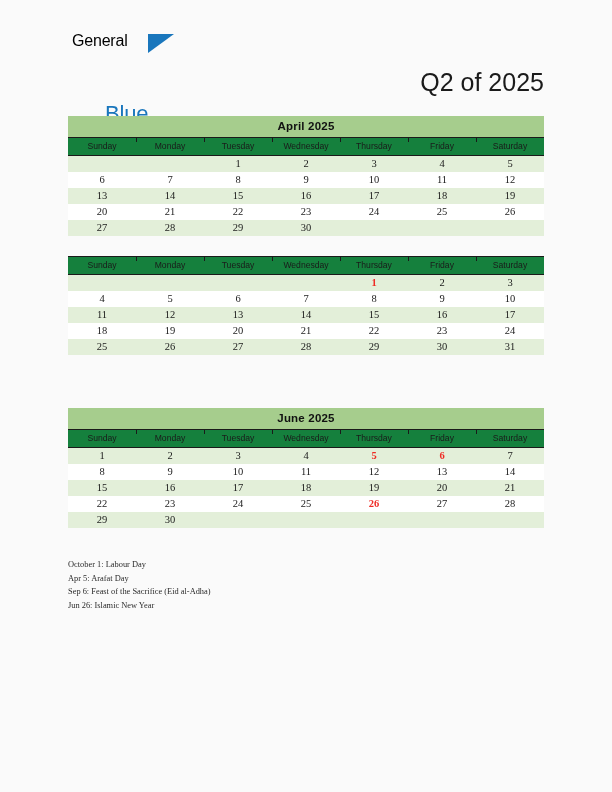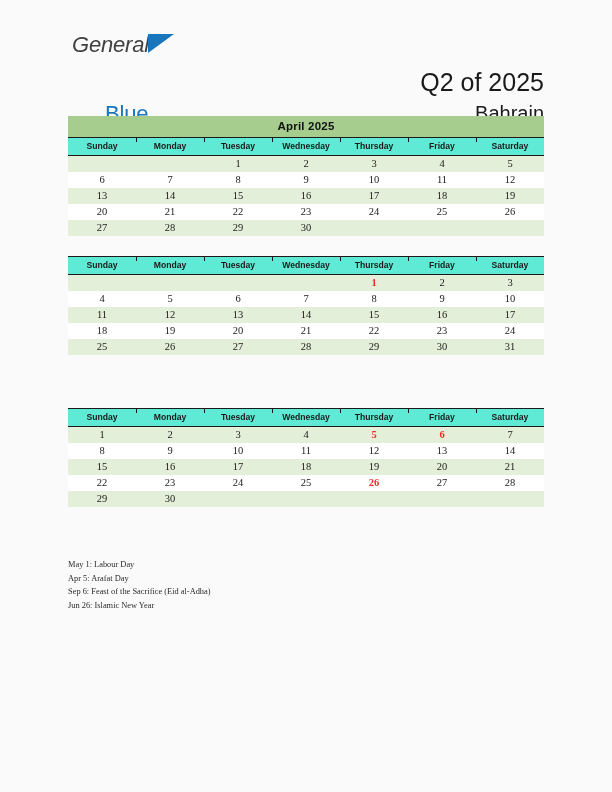--- a/index.html
+++ b/index.html
@@ -29,24 +29,23 @@
     left: 4px;
     top: 2px;
     width: 180px;
     height: 58px;
   }
   .logo-general {
     position: absolute;
     left: 0;
     top: 0;
     font-family: "Liberation Sans", sans-serif;
-    font-size: 22px;
+    font-size: 16px;
     letter-spacing: -0.2px;
-    color: #404040;
-    font-style: italic;
+    color: #000000;
   }
   .logo-blue {
     position: absolute;
     left: 33px;
     top: 21px;
     font-family: "Liberation Sans", sans-serif;
     font-size: 22px;
     letter-spacing: -0.2px;
     color: #1976bc;
     margin-top: 48px;
@@ -112,26 +111,26 @@
     table-layout: fixed;
   }
   table.cal-table th,
   table.cal-table td {
     text-align: center;
     padding: 0;
     margin: 0;
   }
   table.cal-table thead th {
     font-family: "Liberation Sans", sans-serif;
-    font-weight: bold;
+    font-weight: normal;
     font-size: 8.6px;
     color: #1a1a1a;
     height: 17px;
     line-height: 17px;
-    background: #5eead4;
+    background: #15803d;
     border-top: 1px solid #1a1a1a;
     border-bottom: 1px solid #1a1a1a;
     position: relative;
   }
   table.cal-table thead th + th::before {
     content: "";
     position: absolute;
     left: 0;
     top: 0;
     width: 1px;
@@ -175,21 +174,20 @@
 <div class="page">
 
   <div class="header">
     <div class="logo">
       <span class="logo-general">General</span>
       <span class="logo-triangle"></span>
       <span class="logo-blue">Blue</span>
     </div>
     <div class="title-block">
       <div class="title-quarter">Q2 of 2025</div>
-      <div class="title-country">Bahrain</div>
     </div>
   </div>
 
   <div class="cal" id="cal-april">
     <div class="cal-month-header">April 2025</div>
     <table class="cal-table">
       <thead>
           <tr>
             <th>Sunday</th>
             <th>Monday</th>
@@ -307,20 +305,21 @@
             <td>28</td>
             <td>29</td>
             <td>30</td>
             <td>31</td>
           </tr>
         </tbody>
     </table>
   </div>
 
   <div class="cal" id="cal-june">
+    <div class="cal-month-header">June 2025</div>
     <table class="cal-table">
       <thead>
           <tr>
             <th>Sunday</th>
             <th>Monday</th>
             <th>Tuesday</th>
             <th>Wednesday</th>
             <th>Thursday</th>
             <th>Friday</th>
             <th>Saturday</th>
@@ -370,19 +369,19 @@
             <td></td>
             <td></td>
             <td></td>
             <td></td>
           </tr>
         </tbody>
     </table>
   </div>
 
   <div class="notes">
-      <div>May 1: Labour Day</div>
+      <div>October 1: Labour Day</div>
       <div>Apr 5: Arafat Day</div>
       <div>Sep 6: Feast of the Sacrifice (Eid al-Adha)</div>
       <div>Jun 26: Islamic New Year</div>
     </div>
 
 </div>
 
 </body></html>

